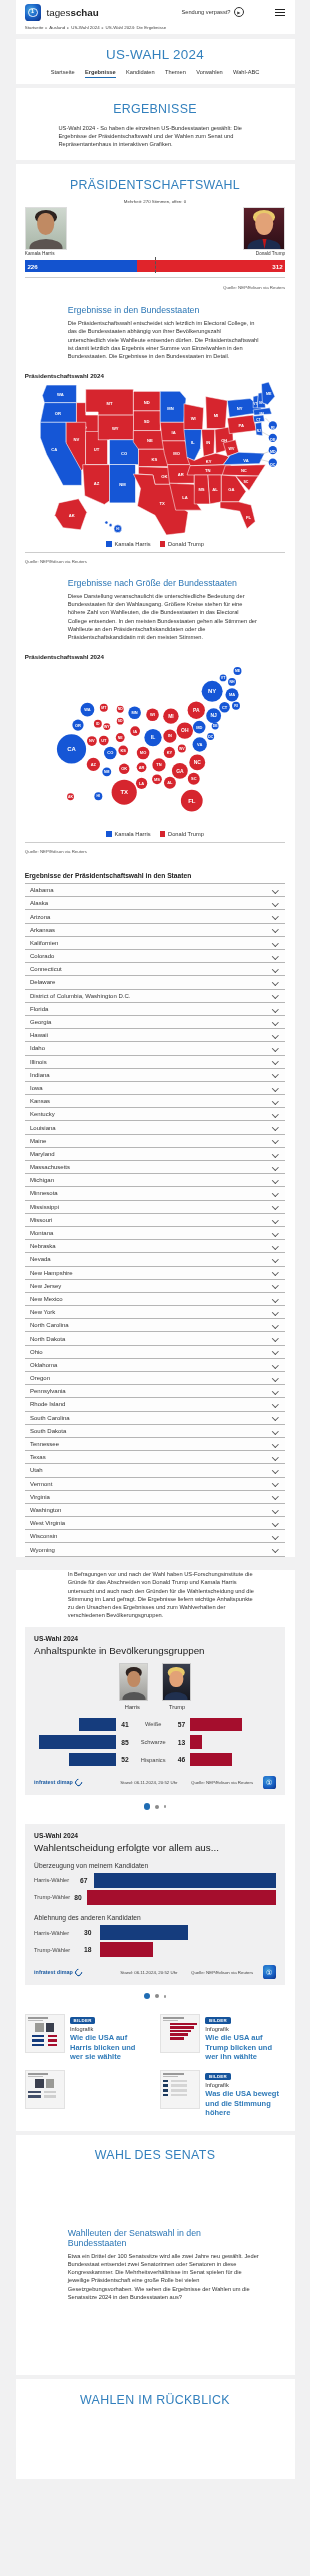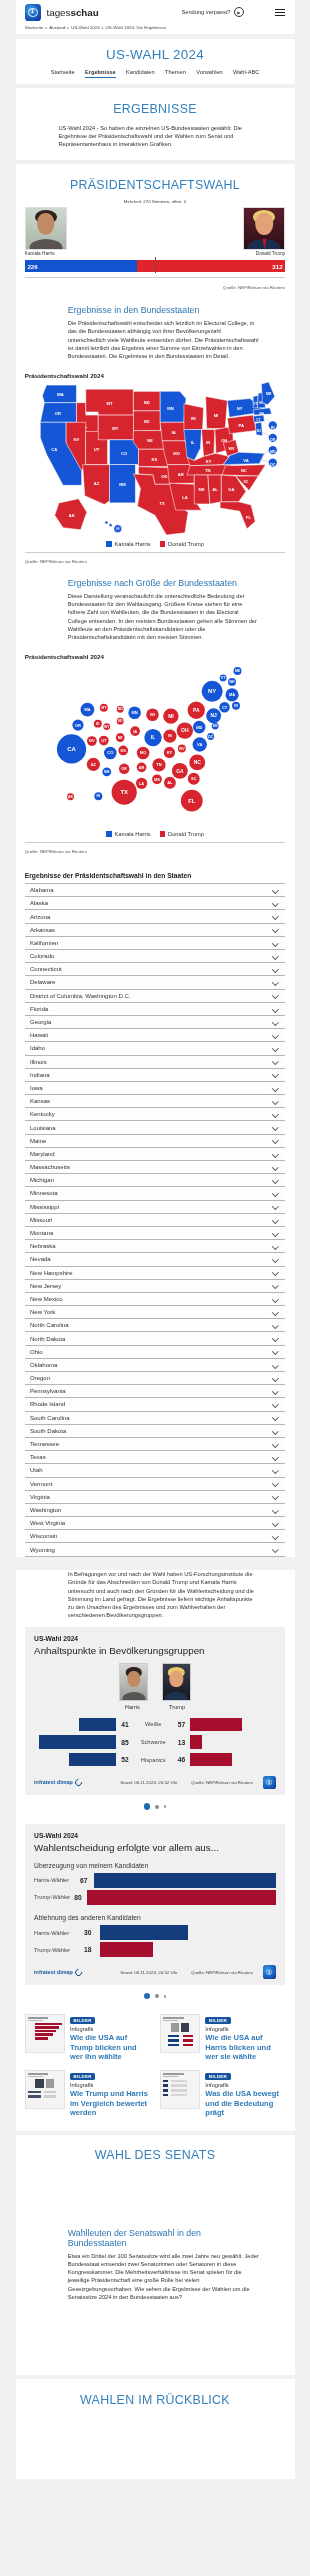--- a/index.html
+++ b/index.html
@@ -743,69 +743,68 @@
         <span class="d1"></span>
         <span class="d2"></span>
         <span class="d3"></span>
       </div>
 
     <div class="tgrid" id="tgrid">
         <div class="teaser">
           <div class="thumb">
             <div class="tl"></div>
             <div class="tl2"></div>
+            <div class="ph-row">
+              <div class="mini-ph" style="background: rgb(154, 154, 150);"></div>
+              <div class="mini-ph" style="background: rgb(58, 63, 78);"></div>
+            </div>
+            <div style="display: flex; gap: 4.1px; justify-content: center;">
+              <div class="mb" style="width: 11.4px; background: rgb(21, 60, 125);"></div>
+              <div class="mb" style="width: 9.3px; background: rgb(165, 14, 45);"></div>
+            </div>
+            <div style="display: flex; gap: 4.1px; justify-content: center;">
+              <div class="mb" style="width: 11.4px; background: rgb(21, 60, 125);"></div>
+              <div class="mb" style="width: 9.3px; background: rgb(165, 14, 45);"></div>
+            </div>
+            <div style="display: flex; gap: 4.1px; justify-content: center;">
+              <div class="mb" style="width: 11.4px; background: rgb(21, 60, 125);"></div>
+              <div class="mb" style="width: 9.3px; background: rgb(165, 14, 45);"></div>
+            </div>
+          </div>
+          <div class="t-txt"><span class="badge">BILDER</span><div class="t-kick">Infografik</div><div class="t-title">Wie die USA auf Harris blicken und wer sie wählte</div></div>
+        </div>
+        <div class="teaser">
+          <div class="thumb">
+            <div class="tl"></div>
+            <div class="tl2"></div>
             <div class="mb" style="width: 27px; margin-left: 7.2px; background: rgb(165, 14, 45);"></div>
             <div class="mb" style="width: 24px; margin-left: 7.2px; background: rgb(165, 14, 45);"></div>
             <div class="mb" style="width: 20.7px; margin-left: 7.2px; background: rgb(165, 14, 45);"></div>
             <div class="mb" style="width: 17.6px; margin-left: 7.2px; background: rgb(165, 14, 45);"></div>
             <div class="mb" style="width: 13.4px; margin-left: 7.2px; background: rgb(165, 14, 45);"></div>
           </div>
           <div class="t-txt"><span class="badge">BILDER</span><div class="t-kick">Infografik</div><div class="t-title">Wie die USA auf Trump blicken und wer ihn wählte</div></div>
-        </div>
-        <div class="teaser">
-          <div class="thumb">
-            <div class="tl"></div>
-            <div class="tl2"></div>
-            <div class="ph-row">
-              <div class="mini-ph" style="background: rgb(154, 154, 150);"></div>
-              <div class="mini-ph" style="background: rgb(58, 63, 78);"></div>
-            </div>
-            <div style="display: flex; gap: 4.1px; justify-content: center;">
-              <div class="mb" style="width: 11.4px; background: rgb(21, 60, 125);"></div>
-              <div class="mb" style="width: 9.3px; background: rgb(165, 14, 45);"></div>
-            </div>
-            <div style="display: flex; gap: 4.1px; justify-content: center;">
-              <div class="mb" style="width: 11.4px; background: rgb(21, 60, 125);"></div>
-              <div class="mb" style="width: 9.3px; background: rgb(165, 14, 45);"></div>
-            </div>
-            <div style="display: flex; gap: 4.1px; justify-content: center;">
-              <div class="mb" style="width: 11.4px; background: rgb(21, 60, 125);"></div>
-              <div class="mb" style="width: 9.3px; background: rgb(165, 14, 45);"></div>
-            </div>
-          </div>
-          <div class="t-txt"><span class="badge">BILDER</span><div class="t-kick">Infografik</div><div class="t-title">Wie die USA auf Harris blicken und wer sie wählte</div></div>
         </div>
         <div class="teaser">
           <div class="thumb">
             <div class="tl"></div>
             <div class="tl2"></div>
             <div class="ph-row">
               <div class="mini-ph" style="background: rgb(58, 63, 78);"></div>
               <div class="mini-ph" style="background: rgb(154, 154, 150);"></div>
             </div>
             <div style="display: flex; gap: 3.1px;">
               <div class="mb" style="width: 13.4px; background: rgb(68, 80, 106);"></div>
               <div class="mb" style="width: 11.4px; background: rgb(207, 207, 207);"></div>
             </div>
             <div style="display: flex; gap: 3.1px;">
               <div class="mb" style="width: 13.4px; background: rgb(68, 80, 106);"></div>
               <div class="mb" style="width: 11.4px; background: rgb(207, 207, 207);"></div>
             </div>
           </div>
-          <div class="t-txt"><span class="badge">BILDER</span><div class="t-kick">Infografik</div><div class="t-title">Wie Trump und Harris im Vergleich bewertet werden</div></div>
         </div>
         <div class="teaser">
           <div class="thumb">
             <div class="tl"></div>
             <div class="tl2"></div>
             <div style="display: flex; gap: 2.6px;">
               <div class="mb" style="width: 5.2px; background: rgb(28, 58, 94);"></div>
               <div class="mb" style="width: 15.5px; background: rgb(213, 213, 213);"></div>
             </div>
             <div style="display: flex; gap: 2.6px;">
@@ -814,21 +813,21 @@
             </div>
             <div style="display: flex; gap: 2.6px;">
               <div class="mb" style="width: 5.2px; background: rgb(28, 58, 94);"></div>
               <div class="mb" style="width: 15.5px; background: rgb(213, 213, 213);"></div>
             </div>
             <div style="display: flex; gap: 2.6px;">
               <div class="mb" style="width: 5.2px; background: rgb(28, 58, 94);"></div>
               <div class="mb" style="width: 15.5px; background: rgb(213, 213, 213);"></div>
             </div>
           </div>
-          <div class="t-txt"><span class="badge">BILDER</span><div class="t-kick">Infografik</div><div class="t-title">Was die USA bewegt und die Bedeutung prägt</div></div>
+          <div class="t-txt"><span class="badge">BILDER</span><div class="t-kick">Infografik</div><div class="t-title">Was die USA bewegt und die Stimmung höhere</div></div>
         </div>
       </div>
   </div>
 
 
   <div class="card" style="min-height:240px;">
     <div class="sec-big">WAHL DES SENATS</div>
     <div style="height:61px;"></div>
     <div class="pad">
       <div class="sub-blue indent">Wahlleuten der Senatswahl in den Bundesstaaten</div>

